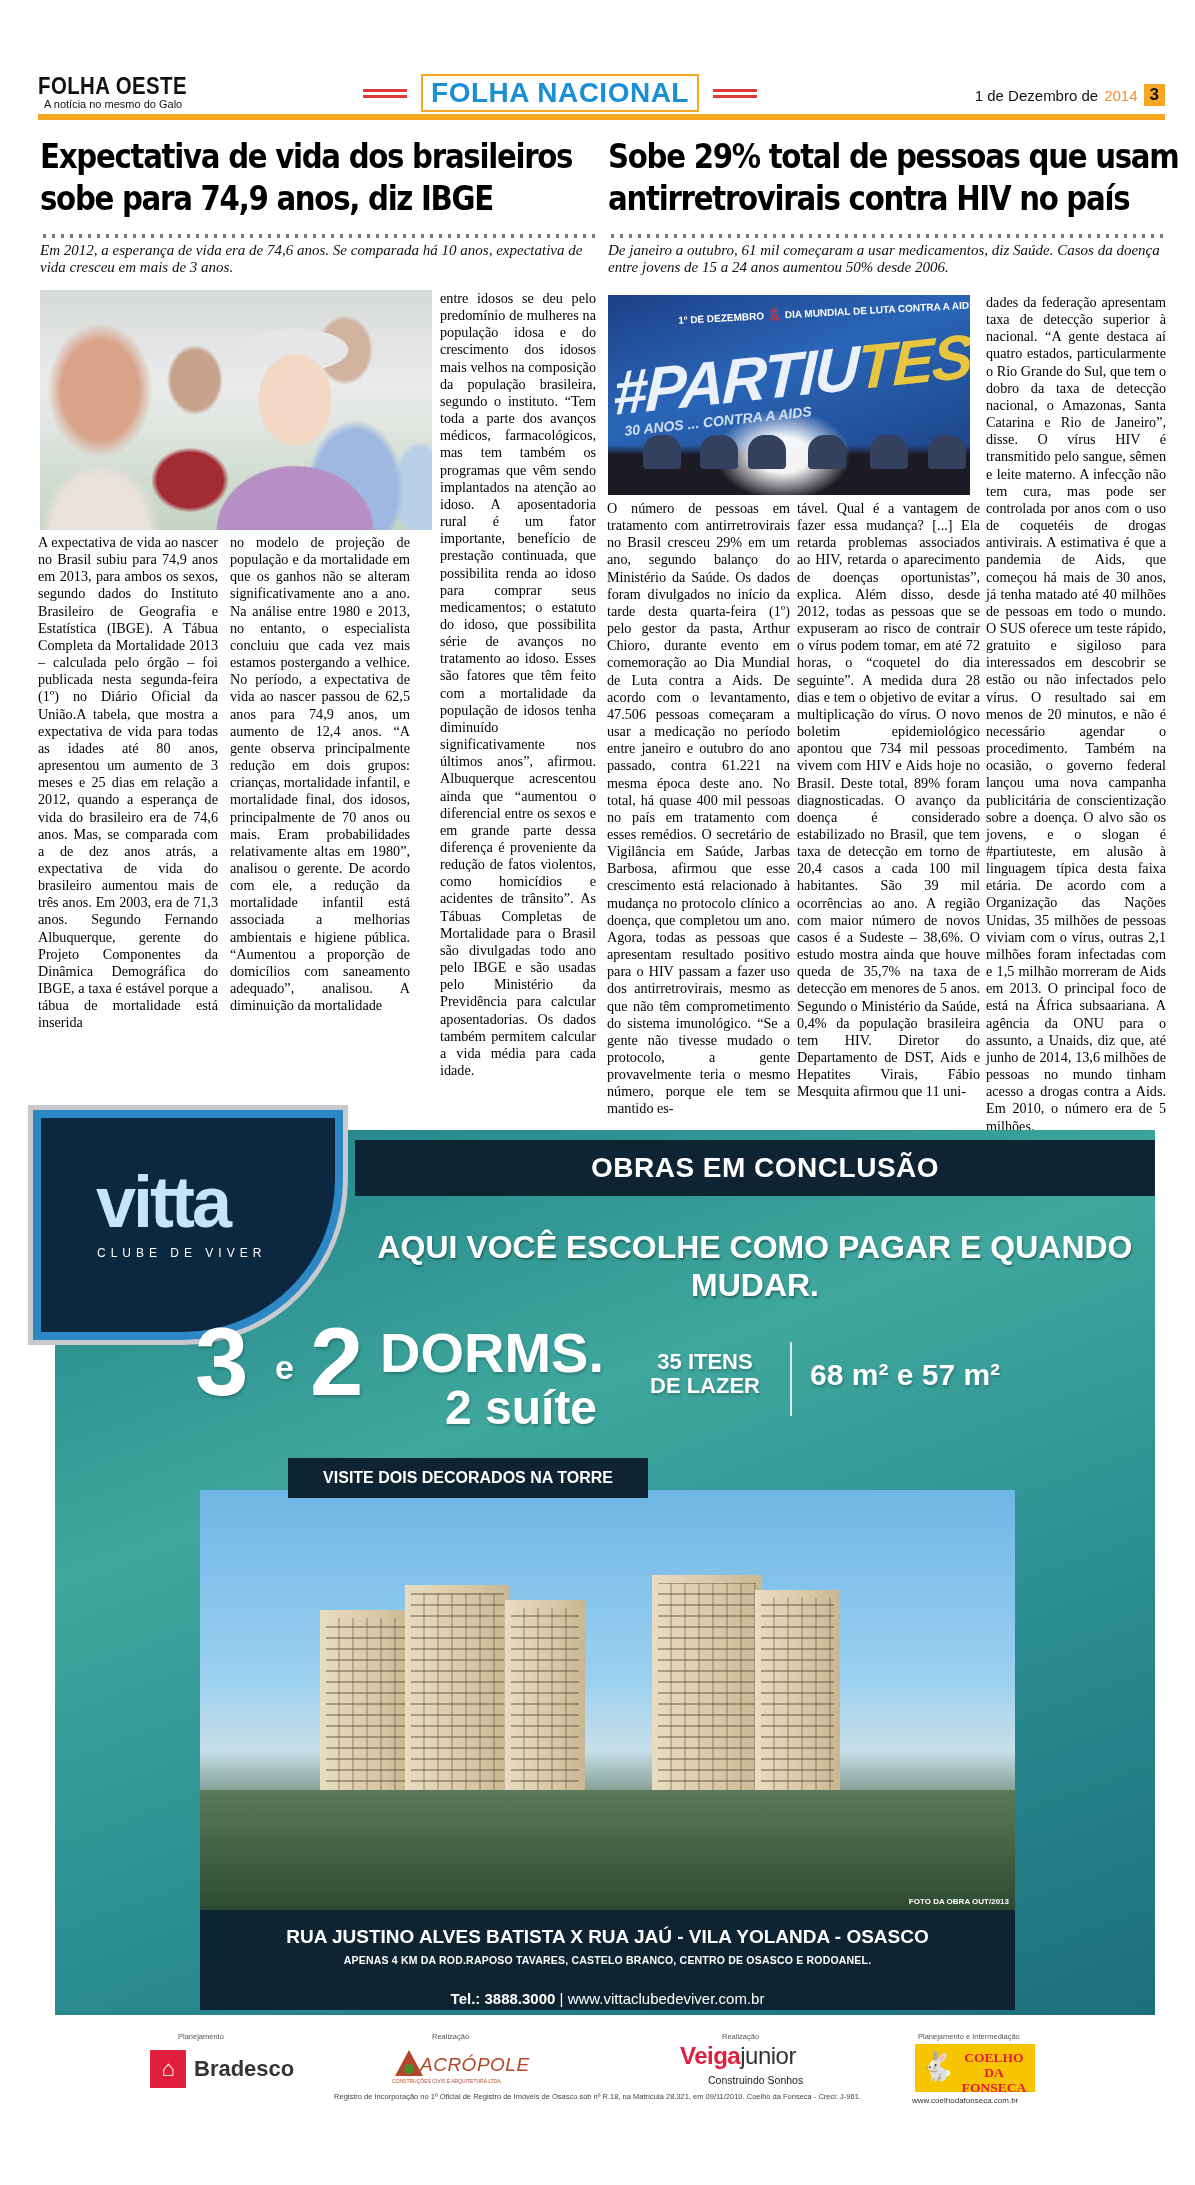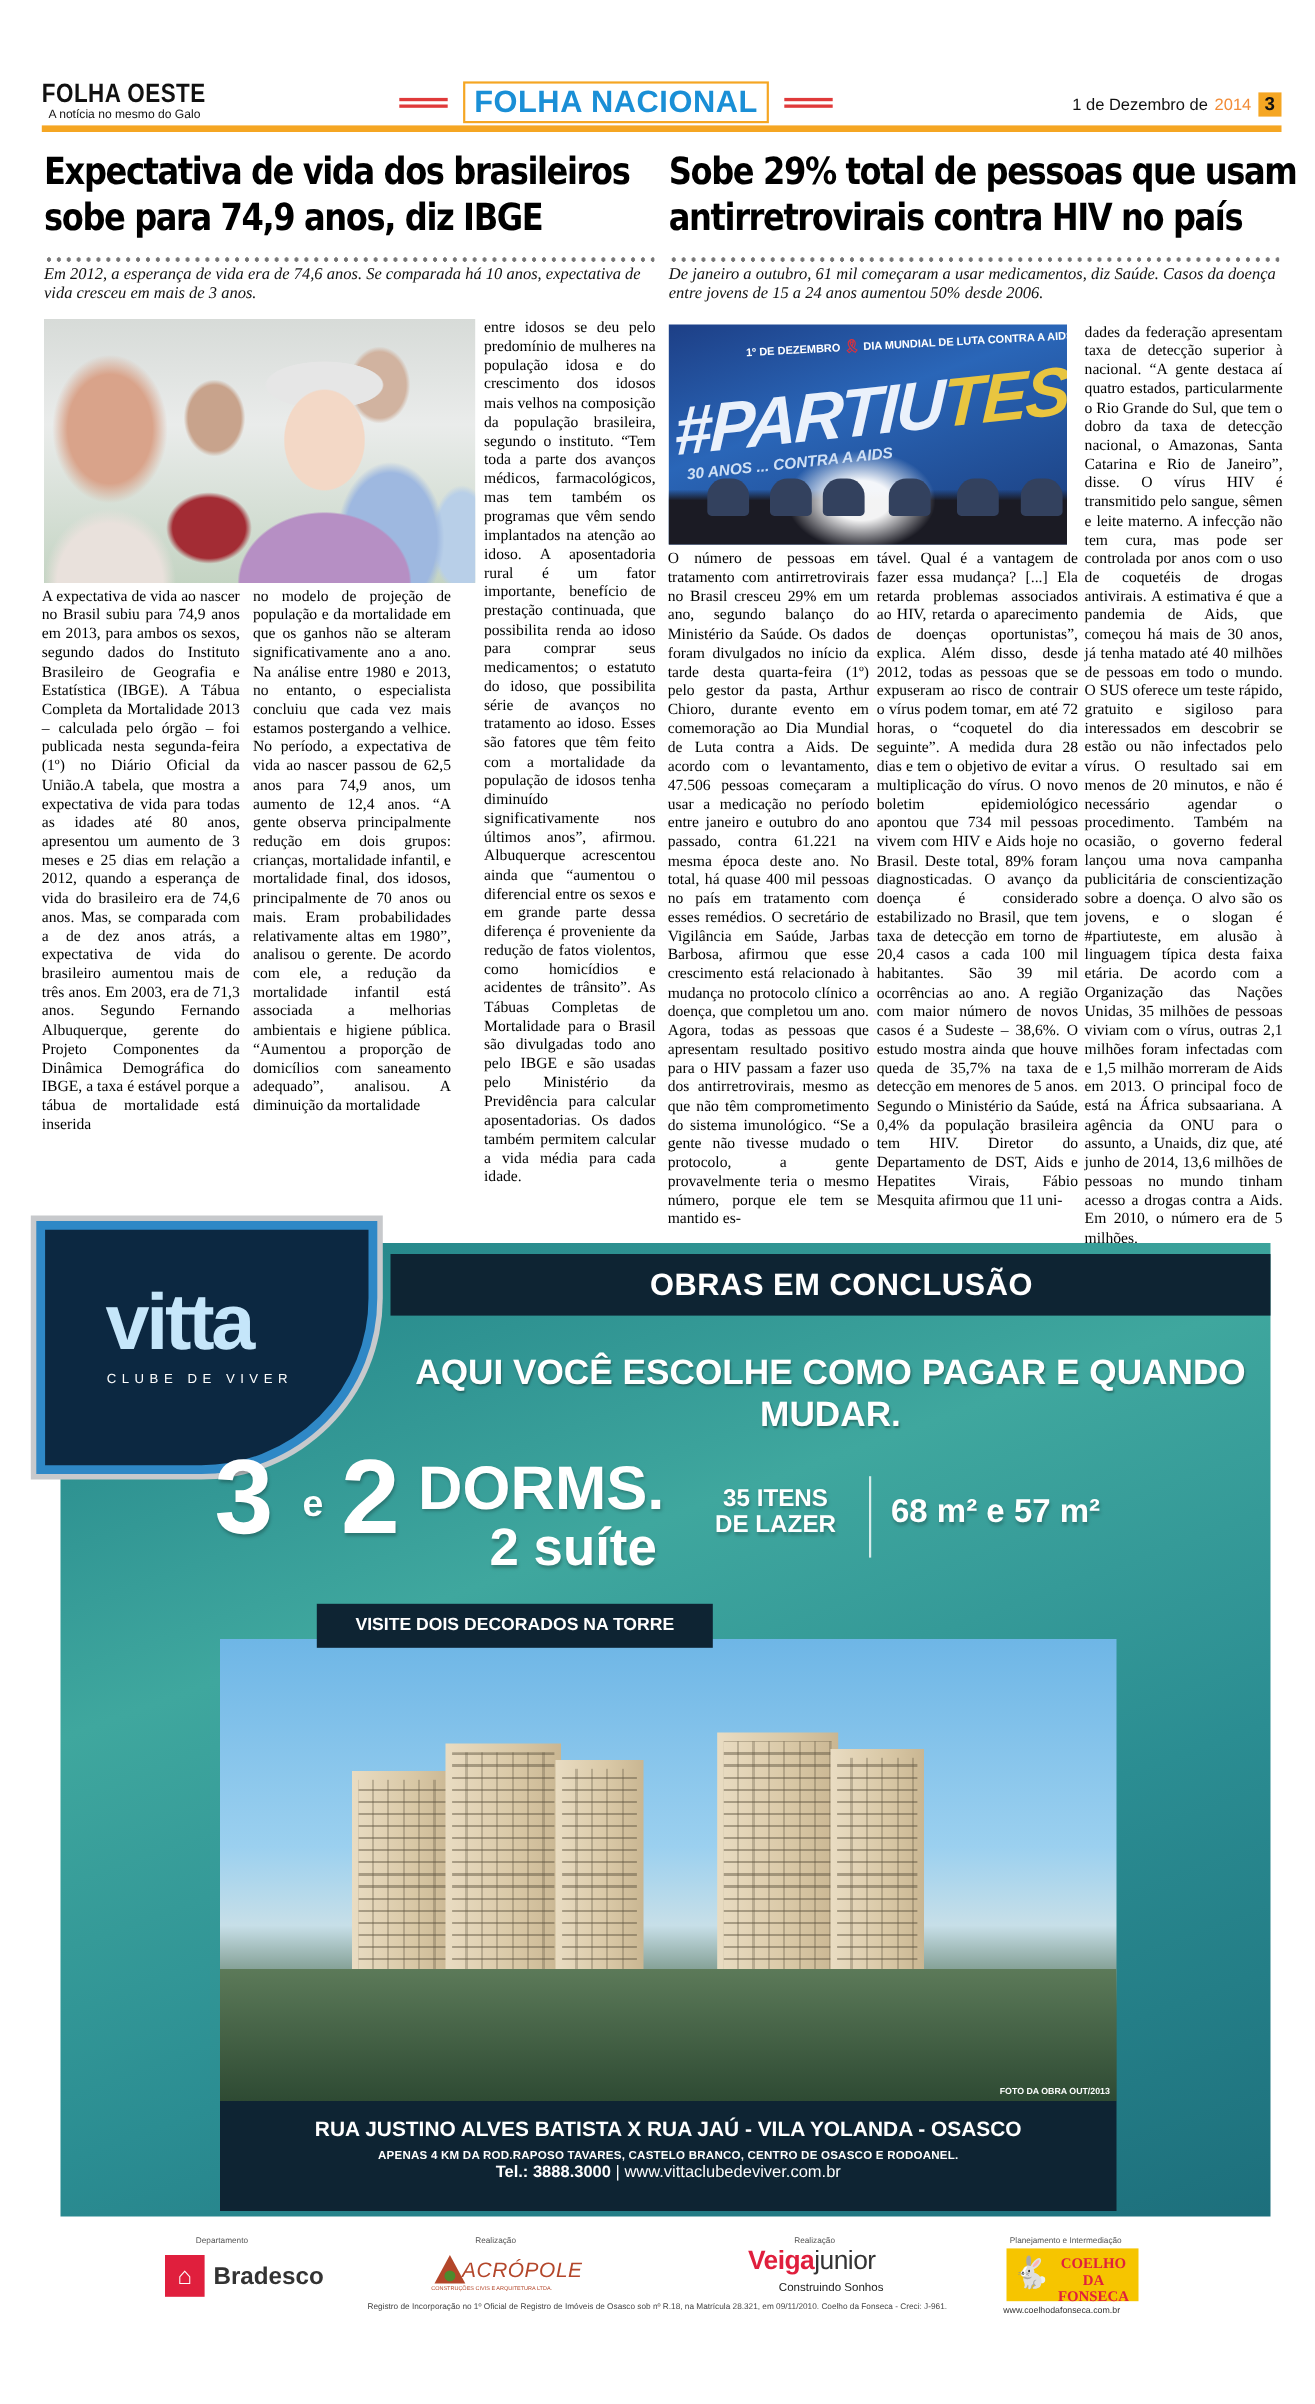--- a/index.html
+++ b/index.html
@@ -69,21 +69,21 @@
   .ad-area { position: absolute; left: 615px; top: 46px; font-size: 30px; white-space: nowrap; }
   .ad-photo { position: absolute; left: 145px; top: 360px; width: 815px; height: 420px; background: linear-gradient(180deg, #6eb6e6 0%, #9bd0ef 45%, #c7dfe8 62%, #4b6a4f 80%, #2f4431 100%); overflow: hidden; }
   .ad-visit { position: absolute; left: 233px; top: 328px; width: 360px; height: 40px; background: #0e2433; display: flex; align-items: center; justify-content: center; z-index: 2; }
   .ad-visit span { color: #fff; font-family: "Liberation Sans", sans-serif; font-weight: 700; font-size: 16px; }
   .tower { position: absolute; background: linear-gradient(90deg, #e9dcc2, #d9c8a6 60%, #c9b692); }
   .tower::after { content: ""; position: absolute; inset: 8px 6px; background-image: repeating-linear-gradient(0deg, transparent 0 9px, rgba(90,80,60,0.45) 9px 11px), repeating-linear-gradient(90deg, transparent 0 12px, rgba(90,80,60,0.3) 12px 14px); }
   .ad-photo-caption { position: absolute; right: 6px; bottom: 4px; font-family: "Liberation Sans", sans-serif; font-weight: 700; font-size: 8px; color: #fff; }
   .ad-bottombar { position: absolute; left: 145px; top: 780px; width: 815px; height: 100px; background: #0e2433; text-align: center; color: #fff; font-family: "Liberation Sans", sans-serif; }
   .ad-address { margin-top: 16px; font-weight: 700; font-size: 19px; }
   .ad-near { margin-top: 6px; font-weight: 700; font-size: 10.5px; letter-spacing: 0.2px; }
-  .ad-contact { margin-top: 0; font-size: 15px; }
+  .ad-contact { margin-top: 24px; font-size: 15px; }
   .ad-contact b { font-weight: 700; }
 
   
   .sponsors { position: absolute; left: 0; top: 2020px; width: 1195px; height: 110px; }
   .sp { position: absolute; font-family: "Liberation Sans", sans-serif; }
   .sp-label { position: absolute; font-size: 7.5px; color: #555; font-family: "Liberation Sans", sans-serif; }
   .bradesco-icon { position: absolute; left: 150px; top: 30px; width: 36px; height: 38px; background: #e01f3d; color: #fff; font-size: 22px; text-align: center; line-height: 38px; }
   .bradesco-name { position: absolute; left: 194px; top: 36px; font-weight: 700; font-size: 22px; color: #333; }
   .acropole-icon { position: absolute; left: 395px; top: 30px; width: 0; height: 0; border-left: 14px solid transparent; border-right: 14px solid transparent; border-bottom: 26px solid #b3462a; }
   .acropole-dot { position: absolute; left: 404px; top: 44px; width: 10px; height: 10px; border-radius: 50%; background: #4d8a2d; }
@@ -201,21 +201,21 @@
     <div class="ad-near">APENAS 4 KM DA ROD.RAPOSO TAVARES, CASTELO BRANCO, CENTRO DE OSASCO E RODOANEL.</div>
     <div class="ad-contact">
       <b>Tel.: 3888.3000</b>
       <span>|</span>
       <span>www.vittaclubedeviver.com.br</span>
     </div>
   </div>
 </section>
 
 <section class="sponsors">
-  <span class="sp-label" style="left:178px; top:12px;">Departamento</span>
+  <span class="sp-label" style="left:178px; top:12px;">Planejamento</span>
   <div class="bradesco-icon">⌂</div>
   <span class="sp bradesco-name">Bradesco</span>
 
   <span class="sp-label" style="left:432px; top:12px;">Realização</span>
   <div class="acropole-icon"></div>
   <div class="acropole-dot"></div>
   <span class="sp acropole-name">ACRÓPOLE</span>
   <span class="sp acropole-sub">CONSTRUÇÕES CIVIS E ARQUITETURA LTDA.</span>
 
   <span class="sp-label" style="left:722px; top:12px;">Realização</span>

